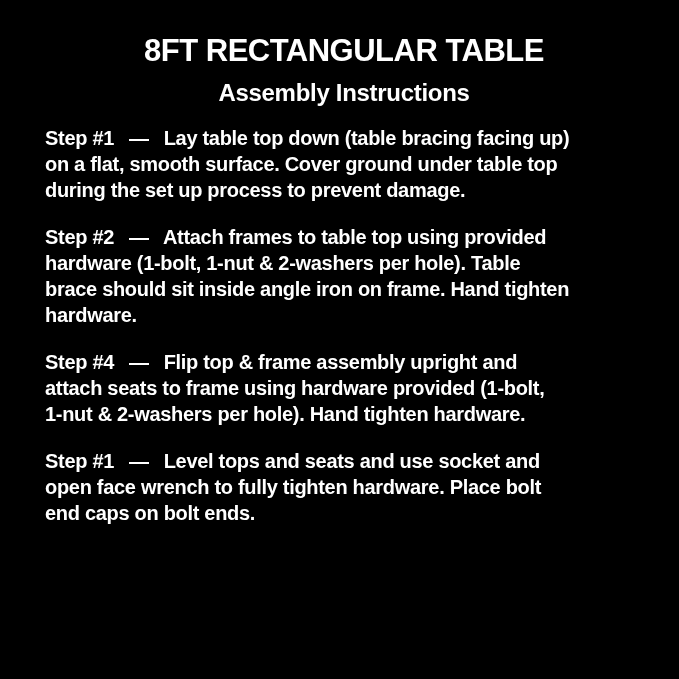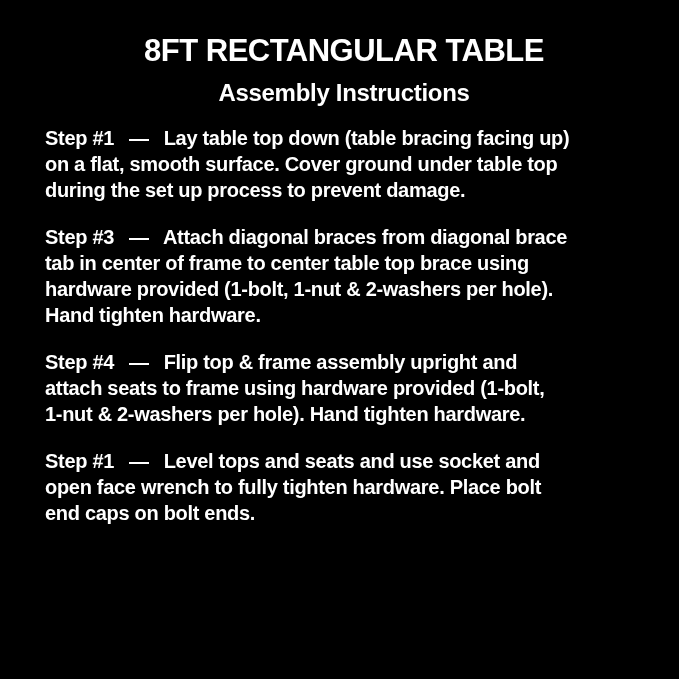--- a/index.html
+++ b/index.html
@@ -52,24 +52,24 @@
 <body>
 
 <div class="page">
   <h1 class="title">8FT RECTANGULAR TABLE</h1>
   <h2 class="subtitle">Assembly Instructions</h2>
 
   <div class="steps">
     <p class="step">Step #1  —  Lay table top down (table bracing facing up)
 on a flat, smooth surface. Cover ground under table top
 during the set up process to prevent damage.</p>
-    <p class="step">Step #3  —  Attach diagonal braces from diagonal brace
-tab in center of frame to center table top brace using
-hardware provided (1-bolt, 1-nut &amp; 2-washers per hole).
-Hand tighten hardware.</p>
+    <p class="step">Step #2  —  Attach frames to table top using provided
+hardware (1-bolt, 1-nut &amp; 2-washers per hole). Table
+brace should sit inside angle iron on frame. Hand tighten
+hardware.</p>
     <p class="step">Step #4  —  Flip top &amp; frame assembly upright and
 attach seats to frame using hardware provided (1-bolt,
 1-nut &amp; 2-washers per hole). Hand tighten hardware.</p>
     <p class="step">Step #1  —  Level tops and seats and use socket and
 open face wrench to fully tighten hardware. Place bolt
 end caps on bolt ends.</p>
   </div>
 </div>
 
 </body></html>

